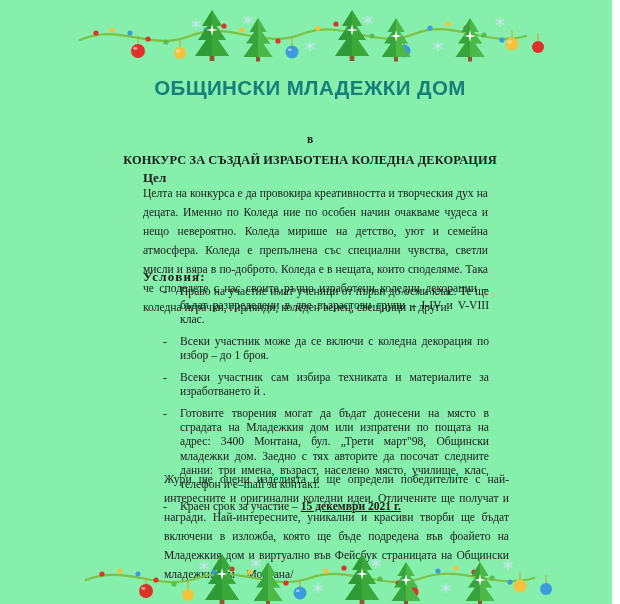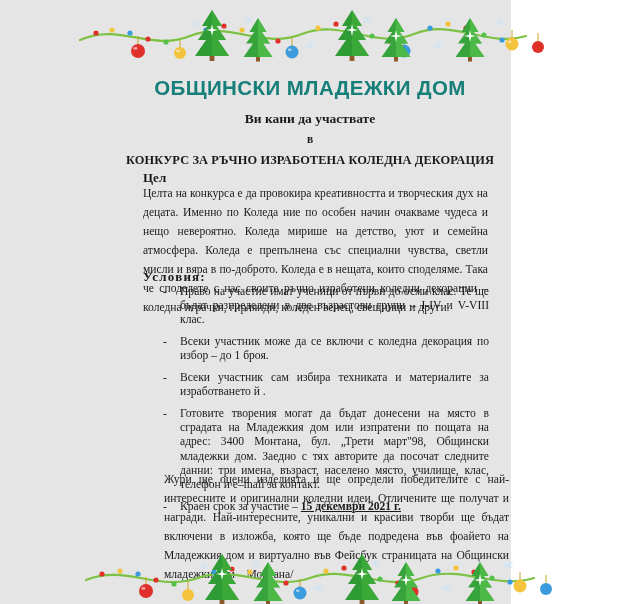--- a/index.html
+++ b/index.html
@@ -10,23 +10,23 @@
   body {
     width: 620px;
     height: 604px;
     overflow: hidden;
     font-family: "Liberation Serif", "DejaVu Serif", serif;
     color: #1a1a1a;
   }
 
   .page {
     position: relative;
-    width: 511px;
+    width: 612px;
     height: 604px;
-    background: #e5e5e5;
+    background: #86efac;
     box-sizing: border-box;
   }
 
   
   .border-strip {
     position: absolute;
     left: 0;
     width: 620px;
     height: 56px;
     overflow: hidden;
@@ -251,25 +251,24 @@
       <use href="#snowflake" x="248" y="14"></use>
       <use href="#snowflake" x="310" y="40"></use>
       <use href="#snowflake" x="368" y="14"></use>
       <use href="#snowflake" x="438" y="40"></use>
       <use href="#snowflake" x="500" y="16"></use>
     </svg>
   </div>
 
   <div class="main-title">ОБЩИНСКИ МЛАДЕЖКИ ДОМ</div>
 
-  <div class="invite-line">Ви кани да участвате</div>
 
   <div class="in-word">в</div>
 
-  <div class="contest-title">КОНКУРС ЗА РЪЧНО ИЗРАБОТЕНА КОЛЕДНА ДЕКОРАЦИЯ</div>
+  <div class="contest-title">КОНКУРС ЗА СЪЗДАЙ ИЗРАБОТЕНА КОЛЕДНА ДЕКОРАЦИЯ</div>
 
   <div class="section-heading heading-goal">Цел</div>
 
   <div class="body-par par-goal">Целта на конкурса е да провокира креативността и творческия дух на децата. Именно по Коледа ние по особен начин очакваме чудеса и нещо невероятно. Коледа мирише на детство, уют и семейна атмосфера. Коледа е препълнена със специални чувства, светли мисли и вяра в по-доброто. Коледа е в нещата, които споделяме. Така че споделете с нас своите ръчно изработени коледни декорации – коледна играчки, гирлянди, коледен венец, свещници и други.</div>
 
   <div class="heading-terms">Условия:</div>
 
   <ul class="terms-list">
     <li>
       <span class="dash">-</span>

